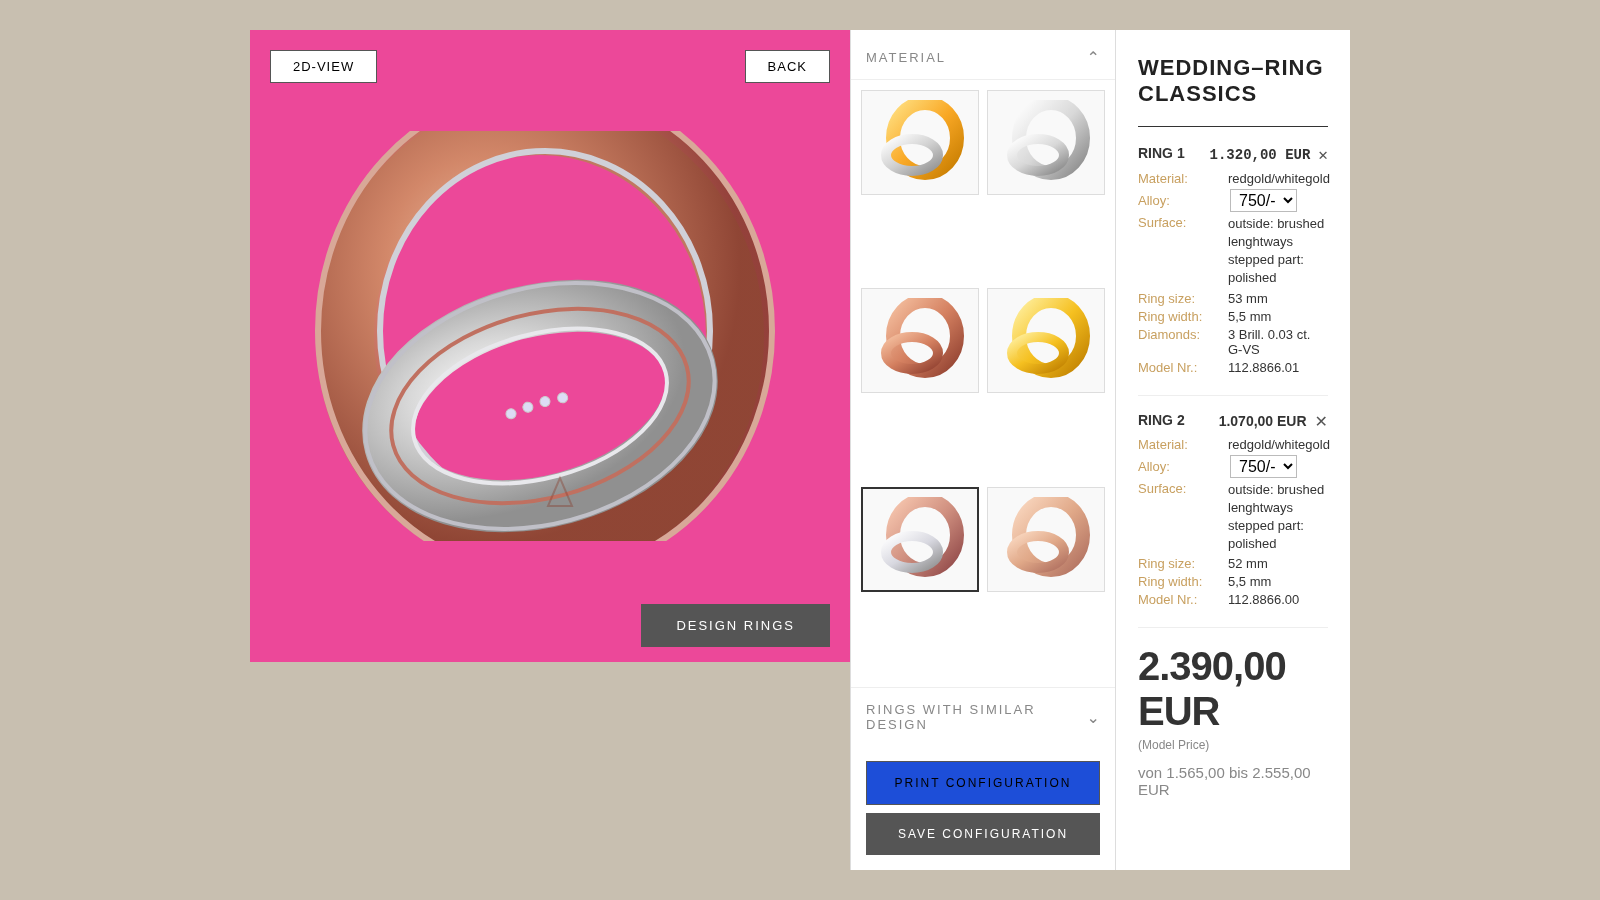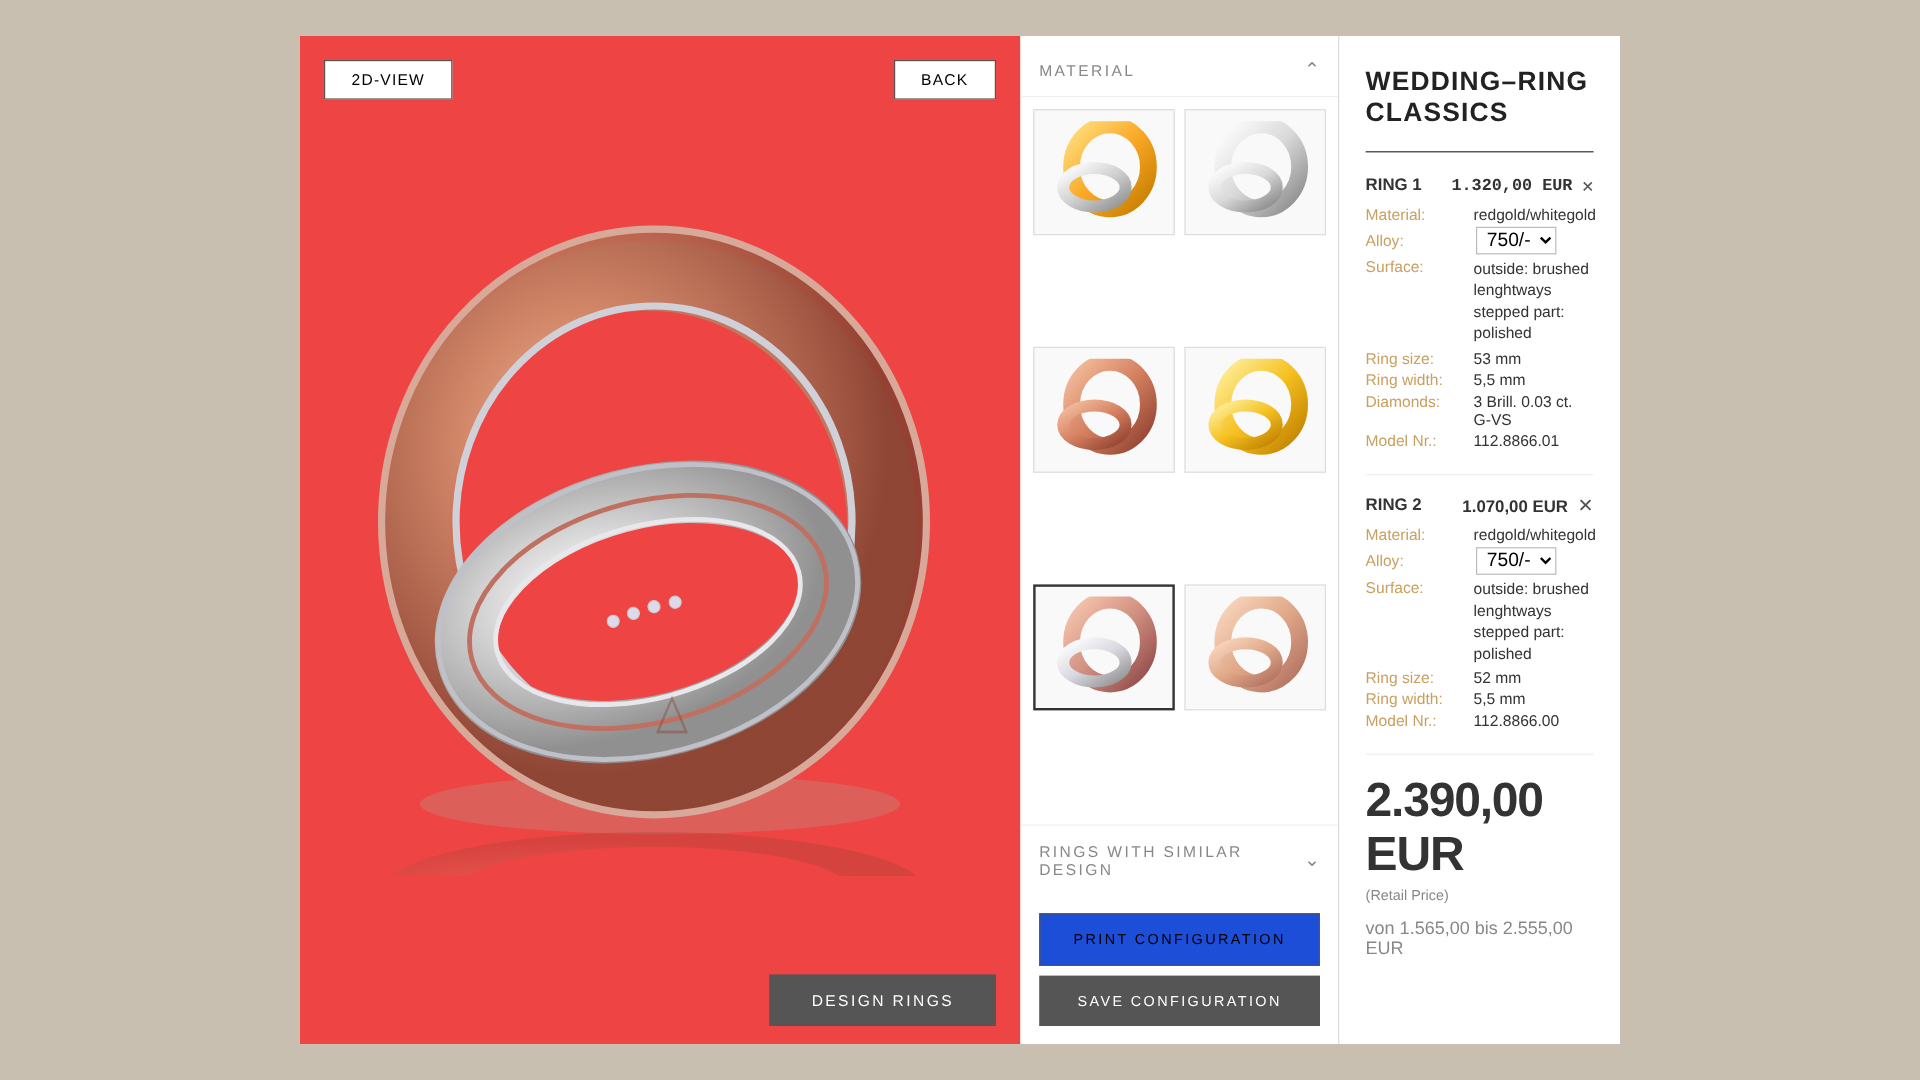--- a/index.html
+++ b/index.html
@@ -15,23 +15,23 @@
     }
     .main-container {
       display: flex;
       width: 1100px;
       height: 840px;
       gap: 0;
     }
 
     
     .left-panel {
-      background: #ef4444;
+      background: #ec4899;
       width: 780px;
-      height: 840px;
+      height: 632px;
       position: relative;
       display: flex;
       flex-direction: column;
       gap: 48px;
     }
     .top-bar {
       display: flex;
       justify-content: space-between;
       padding: 20px 20px 0 20px;
     }
@@ -556,18 +556,18 @@
       </div>
       <div class="config-row">
         <span class="config-label">Model Nr.:</span>
         <span class="config-value">112.8866.00</span>
       </div>
     </div>
 
     <div class="ring-divider"></div>
 
     <div class="total-price">2.390,00 EUR</div>
-    <div class="retail-label">(Retail Price)</div>
+    <div class="retail-label">(Model Price)</div>
     <div class="price-range">
       <span>von 1.565,00 bis 2.555,00 EUR</span>
     </div>
   </div>
 </div>
 
 </body></html>

